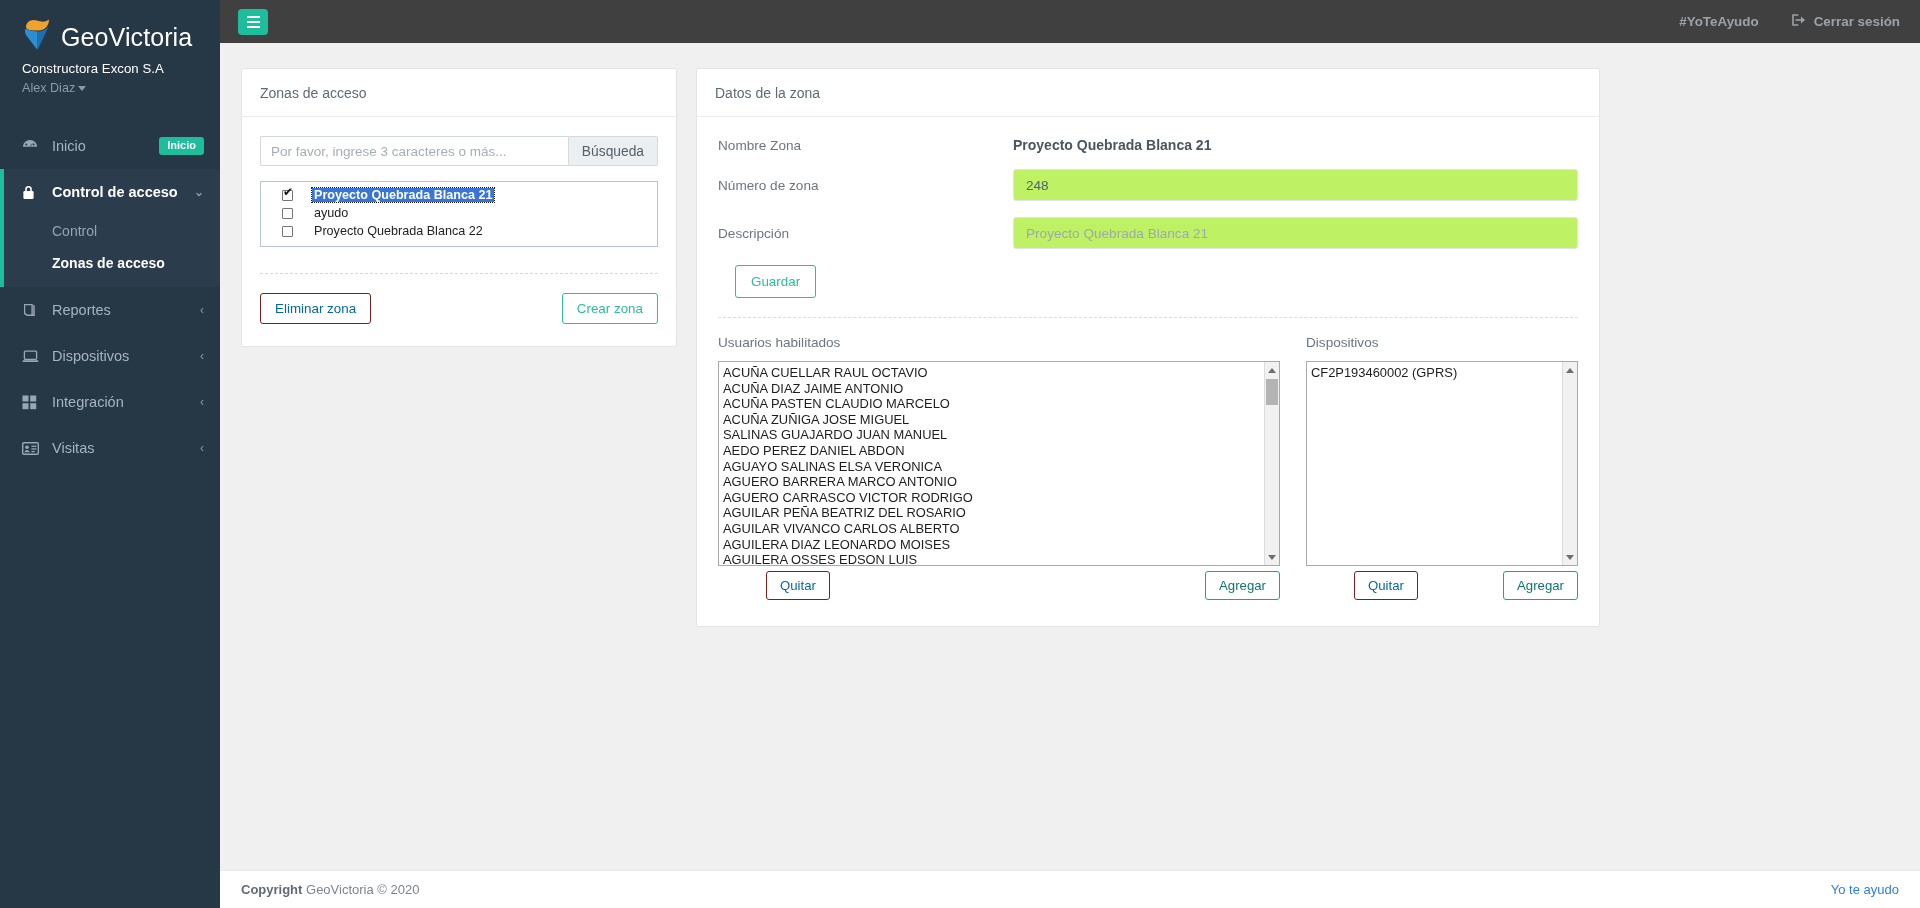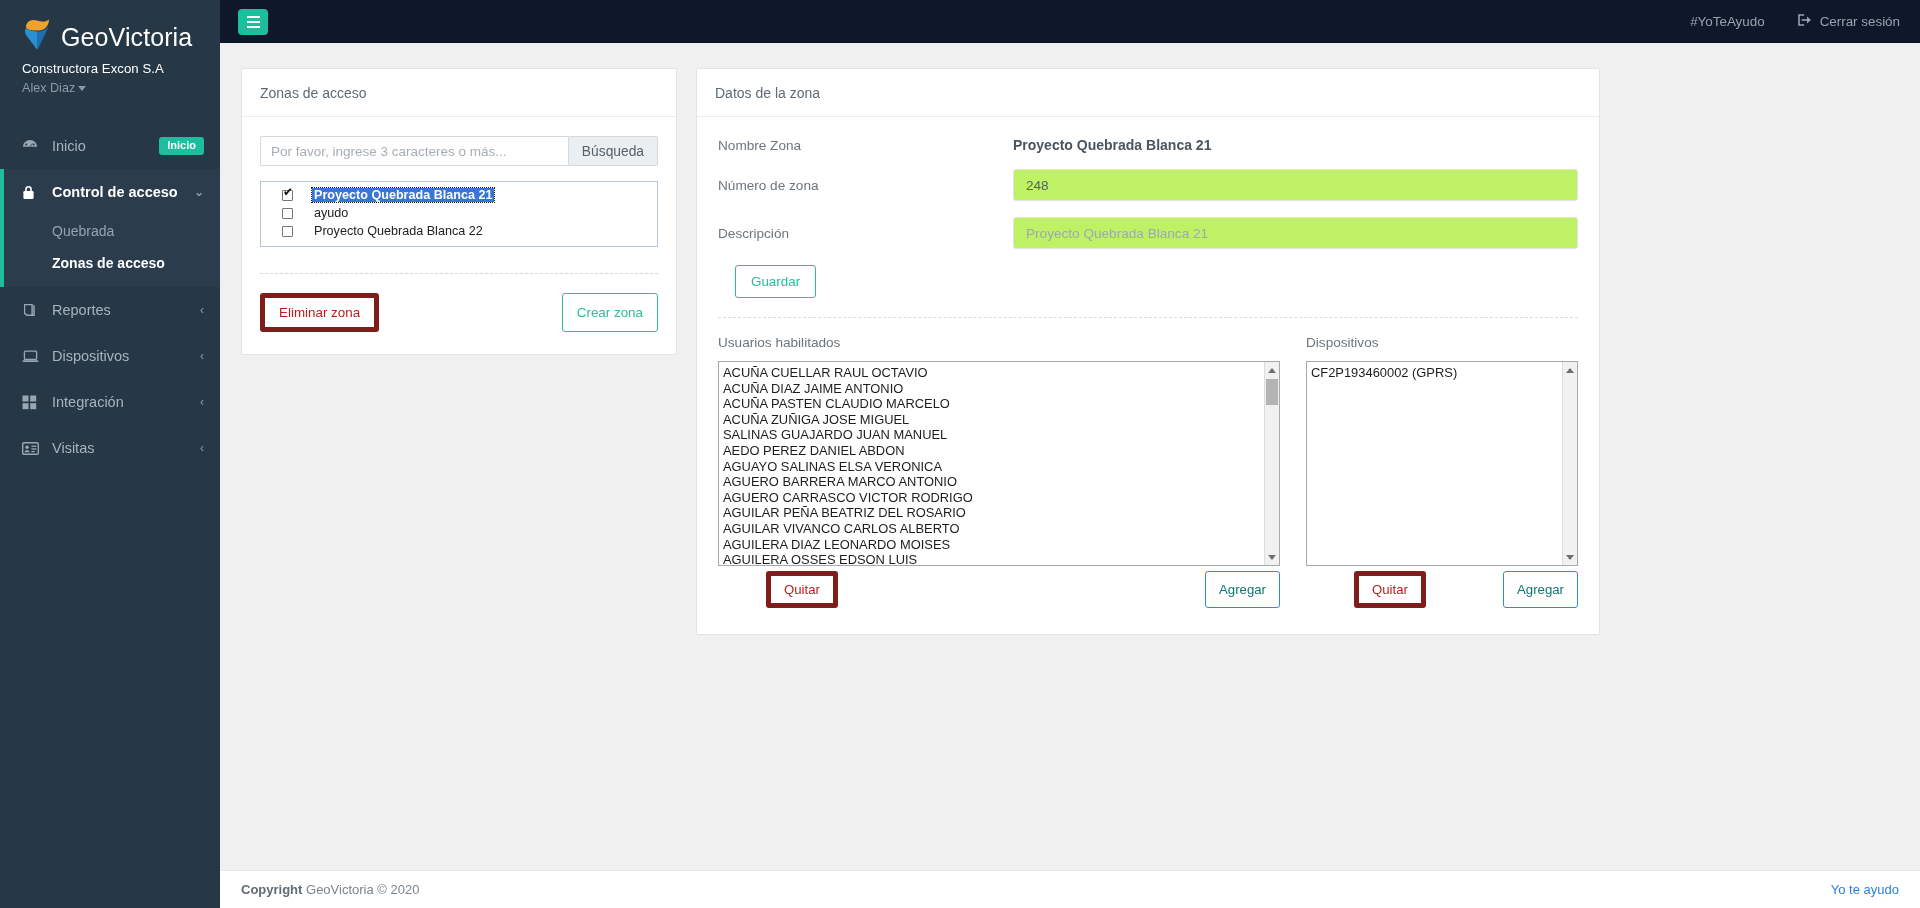--- a/index.html
+++ b/index.html
@@ -72,22 +72,22 @@
   .chev {
     color: #8d9aa6; font-size: 12px; line-height: 1;
   }
 
   
   .main {
     width: 1700px; flex: 1 1 auto; height: 908px;
     display: flex; flex-direction: column; background: #f0f0f0;
   }
   .topbar {
-    height: 43px; flex: 0 0 43px; background: #0f172a;
-    display: flex; align-items: center; padding: 0 20px 0 18px;
+    height: 43px; flex: 0 0 43px; background: #404040;
+    display: flex; align-items: center; padding: 0 20px 0 18px; font-weight: bold;
   }
   .hamburger {
     width: 30px; height: 26px; background: #1dbd9e; border: none;
     border-radius: 4px; display: flex; flex-direction: column;
     align-items: center; justify-content: center; gap: 3px; cursor: pointer;
   }
   .hamburger span { display: block; width: 13px; height: 2px; background: #fff; }
   .topbar-right {
     margin-left: auto; display: flex; align-items: center; gap: 32px;
   }
@@ -151,21 +151,21 @@
   }
 
   .divider-dashed {
     border-top: 1px dashed #d8d8d8; margin: 26px 0 0;
   }
   .btn-row { display: flex; justify-content: space-between; margin-top: 19px; }
   .btn-outline {
     background: #fff; font-family: "Liberation Sans", sans-serif;
     font-size: 13.4px; padding: 7px 14px; border-radius: 3px; cursor: pointer;
   }
-  .btn-danger { border: 5px solid #7f1d1d; color: #b91c1c; }
+  .btn-danger { border: 1px solid #7f1d1d; color: #0369a1; }
   .btn-success { border: 1px solid #2bbd9c; color: #2bbd9c; }
   .btn-primary { border: 1px solid #2b8fd4; color: #0f766e; }
 
   
   .panel-right { width: 904px; flex: 0 0 904px; }
   .panel-right-body { padding: 20px 21px 26px; }
   .form-row {
     display: flex; align-items: center; margin-bottom: 16px;
   }
   .form-label {
@@ -282,21 +282,21 @@
             <path d="M3.2 6V4.3a3.3 3.3 0 0 1 6.6 0V6h-1.6V4.3a1.7 1.7 0 0 0-3.4 0V6Z" fill="#ffffff"></path>
             <rect x="1.4" y="6" width="10.2" height="8" rx="1.2" fill="#ffffff"></rect>
           </svg>
       </span>
       <span class="nav-label">Control de acceso</span>
       <span class="chev">⌄</span>
     </div>
 
     <div class="nav-sub-wrap">
       <div class="nav-sub">
-        <span>Quebrada</span>
+        <span>Control</span>
       </div>
       <div class="nav-sub current">
         <span>Zonas de acceso</span>
       </div>
     </div>
 
     <div class="nav-item">
       <span class="nav-icon">
         <svg width="15" height="14" viewBox="0 0 15 14">
             <path d="M2 1h8l3 2v10H5L2 11Z" fill="#9aa7b2"></path>

